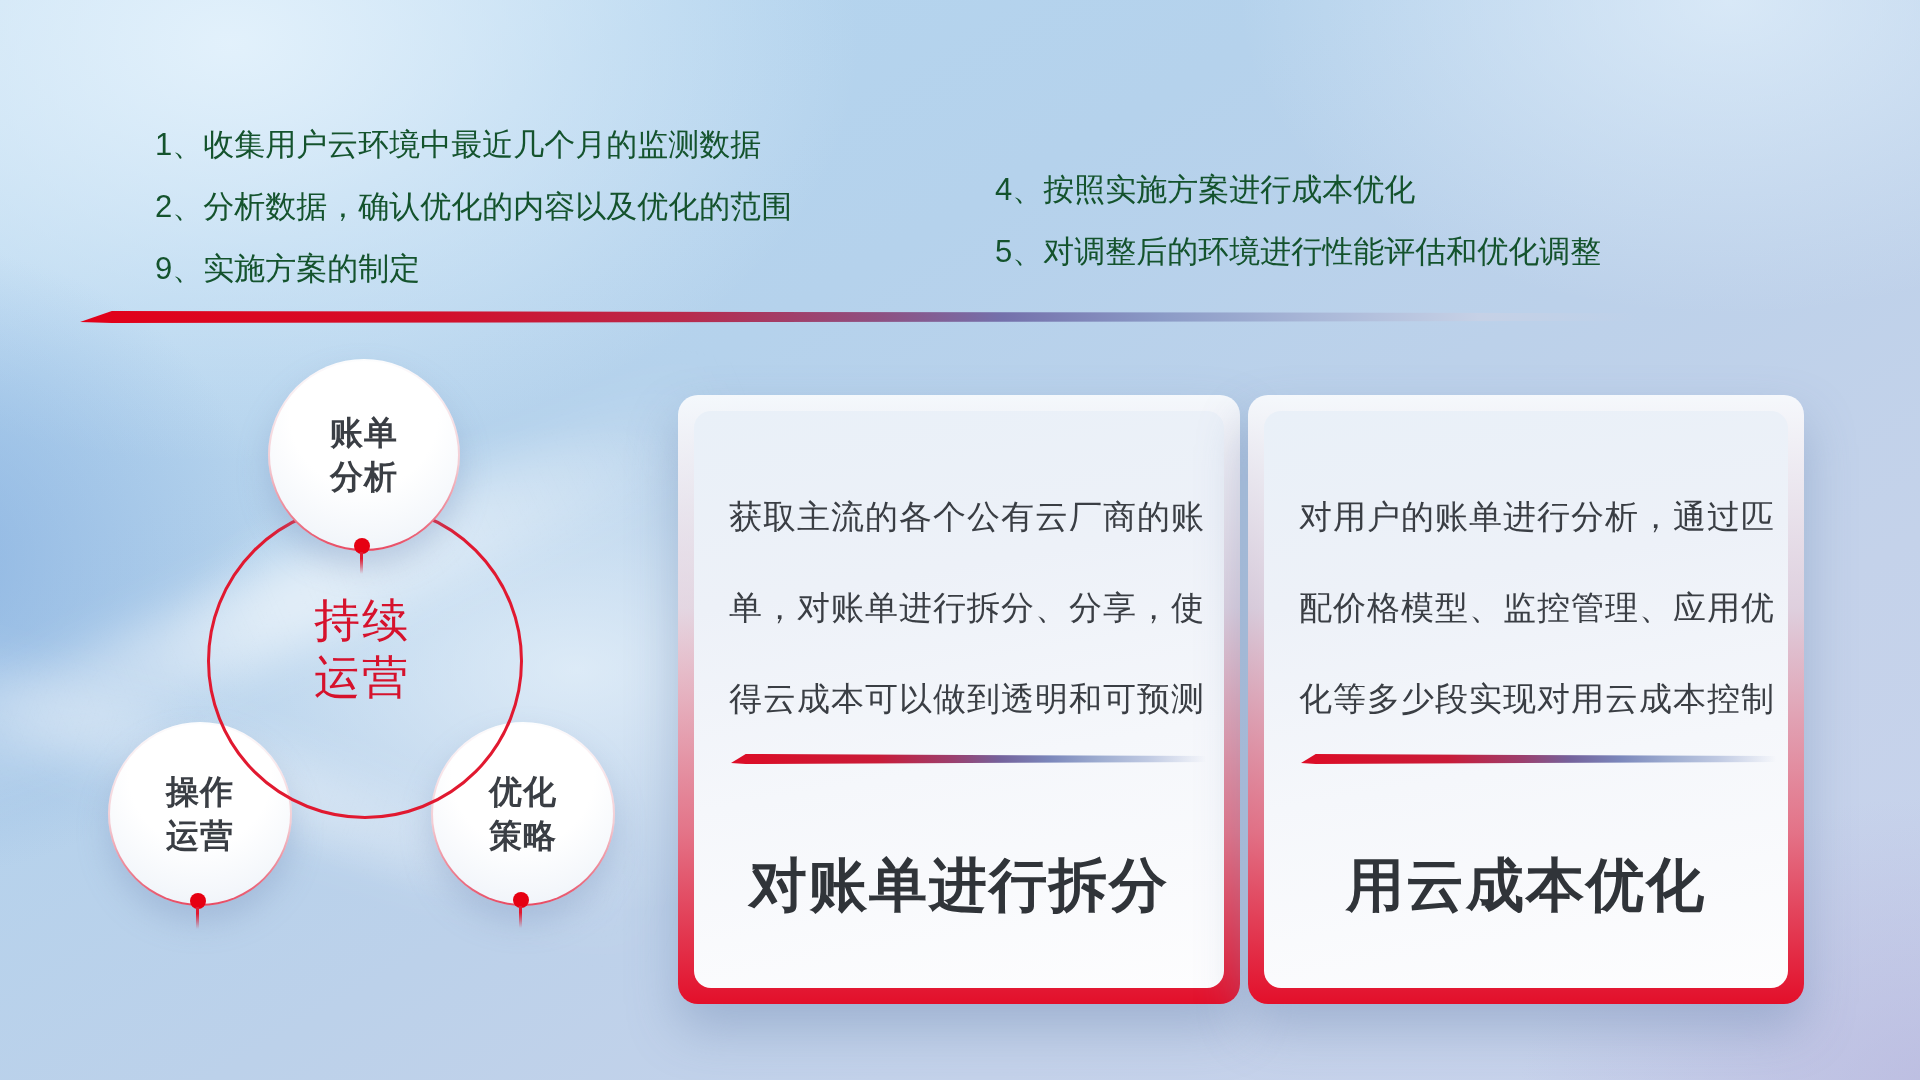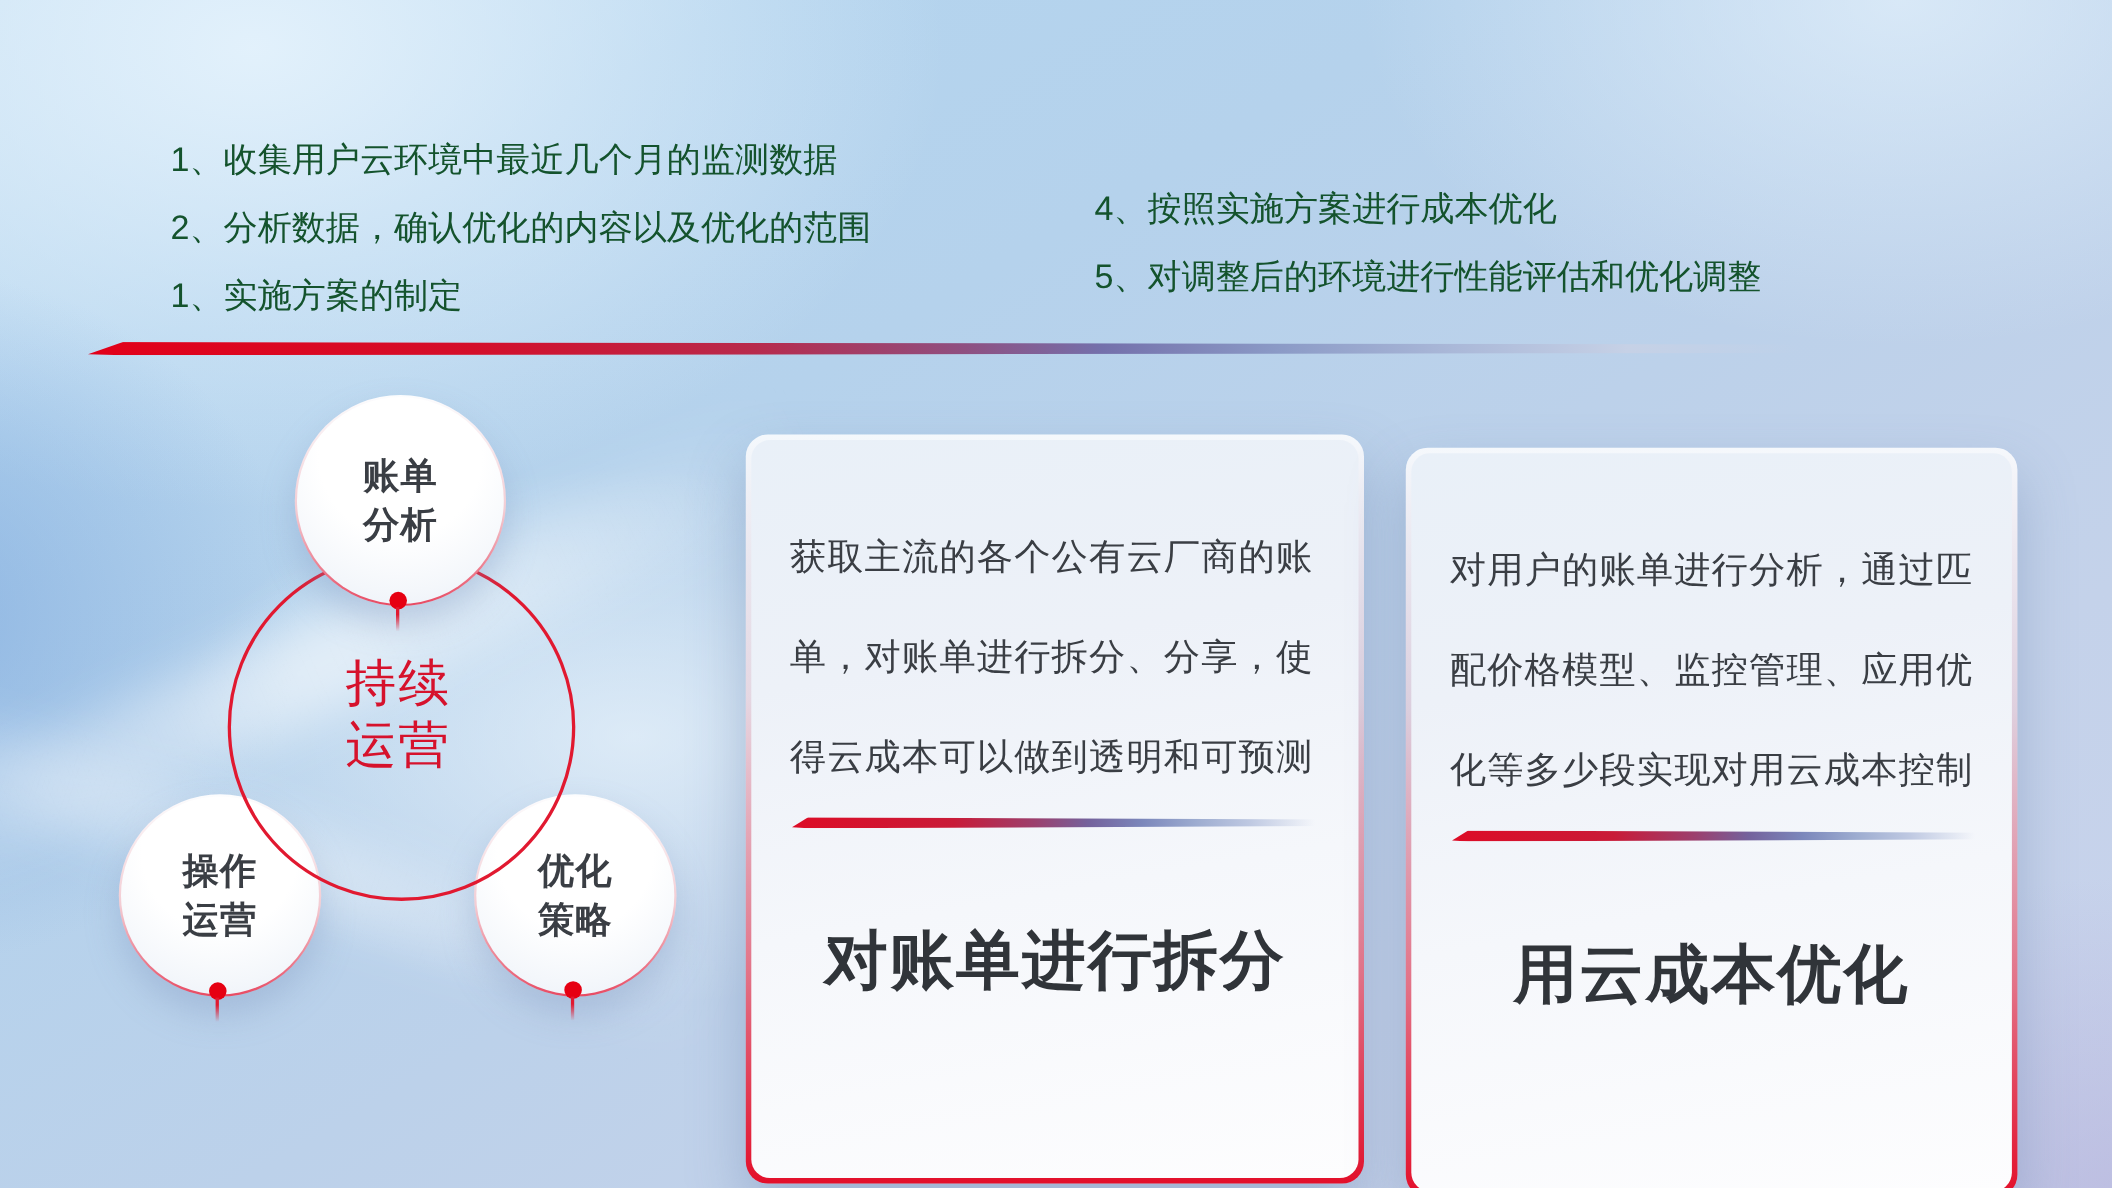--- a/index.html
+++ b/index.html
@@ -40,25 +40,25 @@
     color:#3a3e44;font-size:33px;line-height:44px;font-weight:600;letter-spacing:1px;}
   .node-top{left:268px;top:359px;width:188px;height:188px;z-index:3;}
   .node-bl{left:108px;top:722px;width:180px;height:180px;}
   .node-br{left:431px;top:722px;width:180px;height:180px;}
   .center-label{position:absolute;left:262px;top:592px;width:200px;text-align:center;z-index:2;
     color:#d6122c;font-size:46px;font-weight:normal;line-height:57px;letter-spacing:2px;}
   .pin{position:absolute;width:16px;height:16px;border-radius:50%;background:#e60012;z-index:4;}
   .pin-tail{position:absolute;width:3px;height:22px;z-index:4;
     background:linear-gradient(180deg,#e11930 30%,rgba(225,25,48,0));}
   
-  .card{position:absolute;top:395px;height:681px;border-radius:20px;padding:5px;box-sizing:border-box;
+  .card{position:absolute;top:395px;height:609px;border-radius:20px;padding:16px;box-sizing:border-box;
     background:linear-gradient(180deg,rgba(255,255,255,.85) 0%,rgba(244,205,212,.55) 35%,rgba(235,90,110,.8) 72%,#e30f2a 100%);
     box-shadow:0 25px 50px rgba(115,140,180,.45);}
   .card-1{left:678px;width:562px;}
-  .card-2{left:1278px;width:556px;margin-top:12px;}
+  .card-2{left:1248px;width:556px;}
   .card-inner{position:relative;width:100%;height:100%;border-radius:17px;overflow:hidden;
     background:linear-gradient(170deg,#e9f0f8 0%,#edf1f8 30%,#f5f7fb 60%,#fdfdfe 100%);}
   .card-body{position:absolute;left:35px;right:30px;top:60px;color:#3a3e44;font-size:33px;letter-spacing:1px;}
   .card-body div{line-height:91px;white-space:nowrap;}
   .card-swoosh{position:absolute;left:37px;top:343px;width:490px;height:10px;
     background:linear-gradient(90deg,#dd0c26 0%,#c91b38 30%,#9c3f6d 45%,#74629c 55%,#7b87bb 65%,#9dacd0 75%,#bfc9e2 85%,rgba(230,236,246,0) 97%);
     clip-path:polygon(0 90%,3% 0,100% 20%,100% 80%,3% 100%);}
   .card-title{position:absolute;left:0;right:0;top:439px;text-align:center;
     color:#303439;font-size:58px;font-weight:bold;line-height:70px;letter-spacing:2px;white-space:nowrap;}
 </style>
@@ -72,21 +72,21 @@
   <div class="bg bg-tr"></div>
   <div class="bg bg-left"></div>
   <div class="bg bg-center"></div>
   <div class="bg bg-br"></div>
   <div class="streak streak-1"></div>
   <div class="streak streak-2"></div>
 
   <div class="steps steps-left">
     <div>1、收集用户云环境中最近几个月的监测数据</div>
     <div>2、分析数据，确认优化的内容以及优化的范围</div>
-    <div>1、实施方案的制定</div>
+    <div>9、实施方案的制定</div>
   </div>
   <div class="steps steps-right">
     <div>4、按照实施方案进行成本优化</div>
     <div>5、对调整后的环境进行性能评估和优化调整</div>
   </div>
 
   <div class="main-swoosh"></div>
 
   <div>
     <div class="ring"></div>

